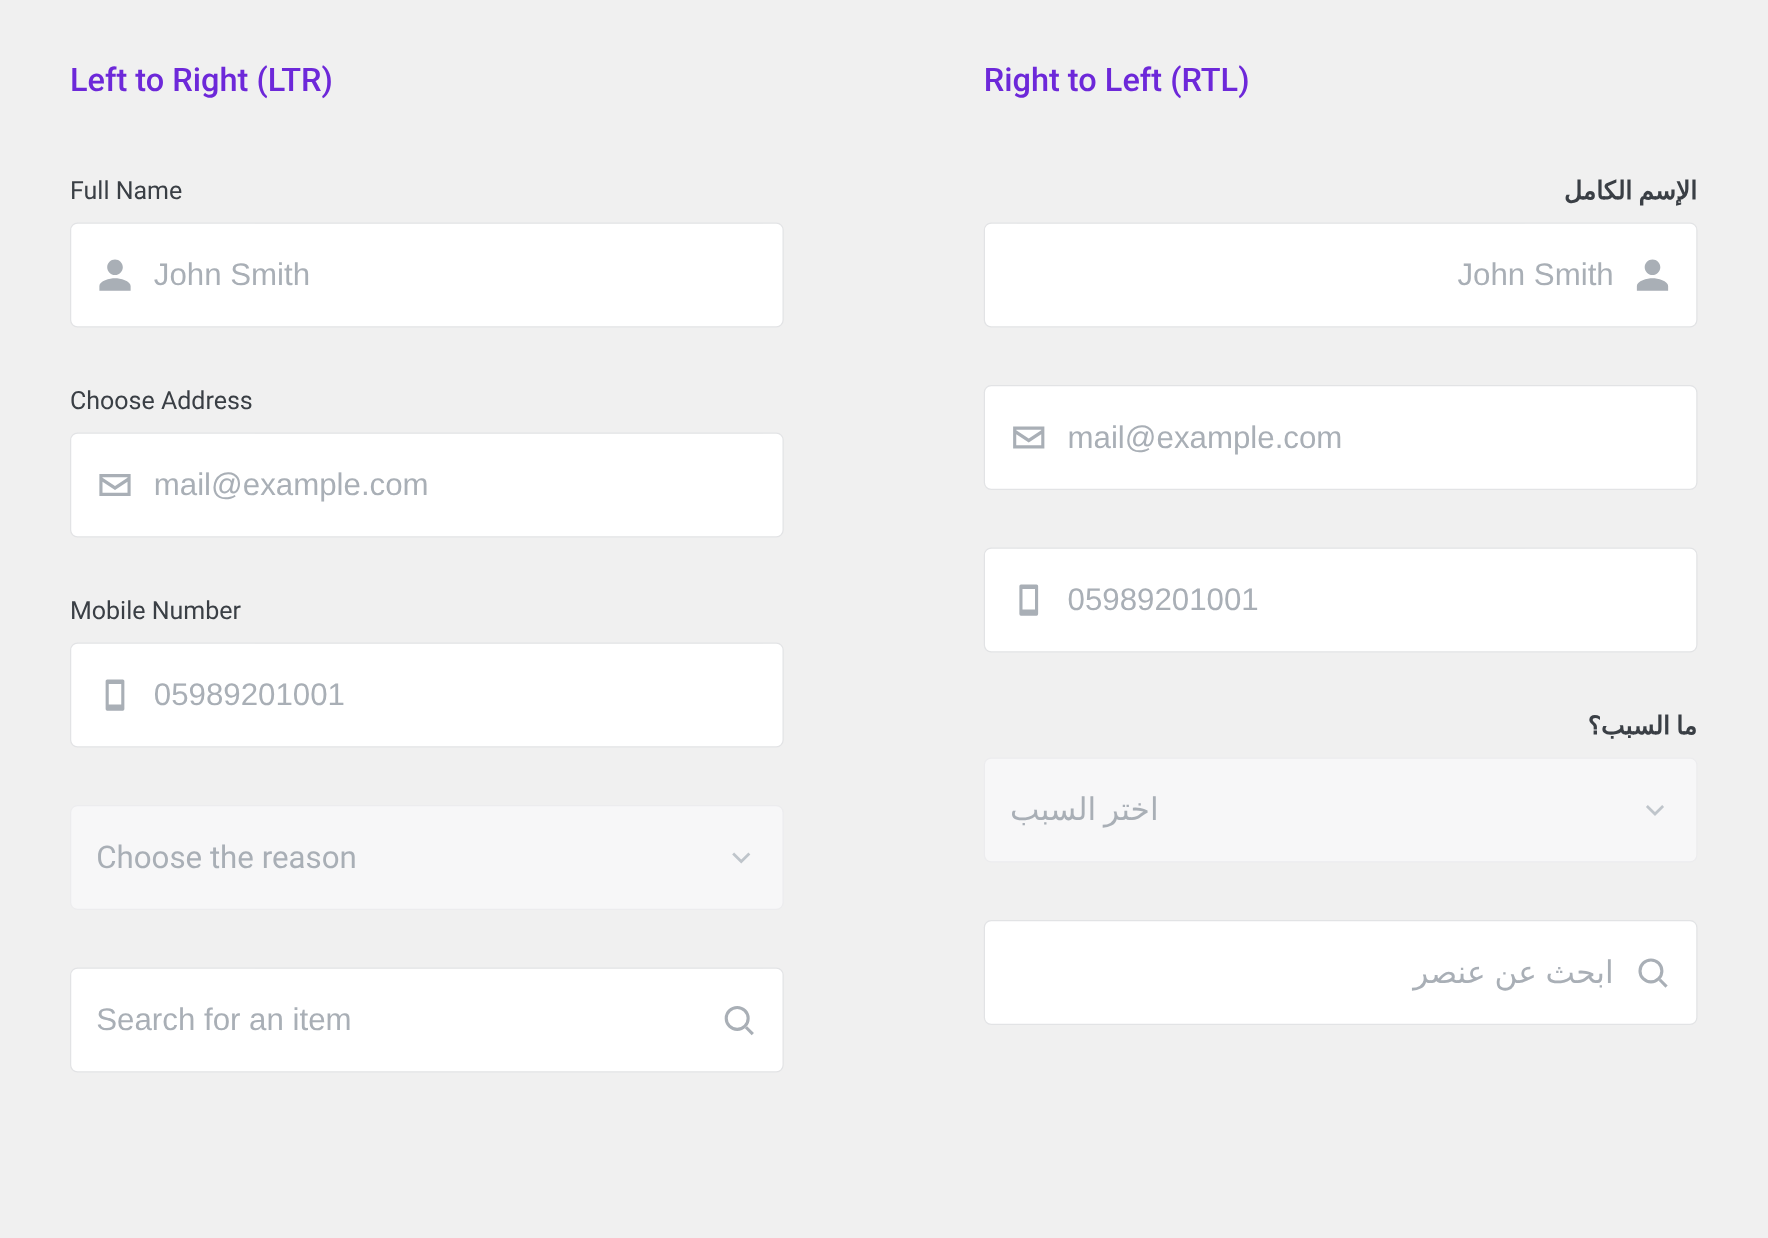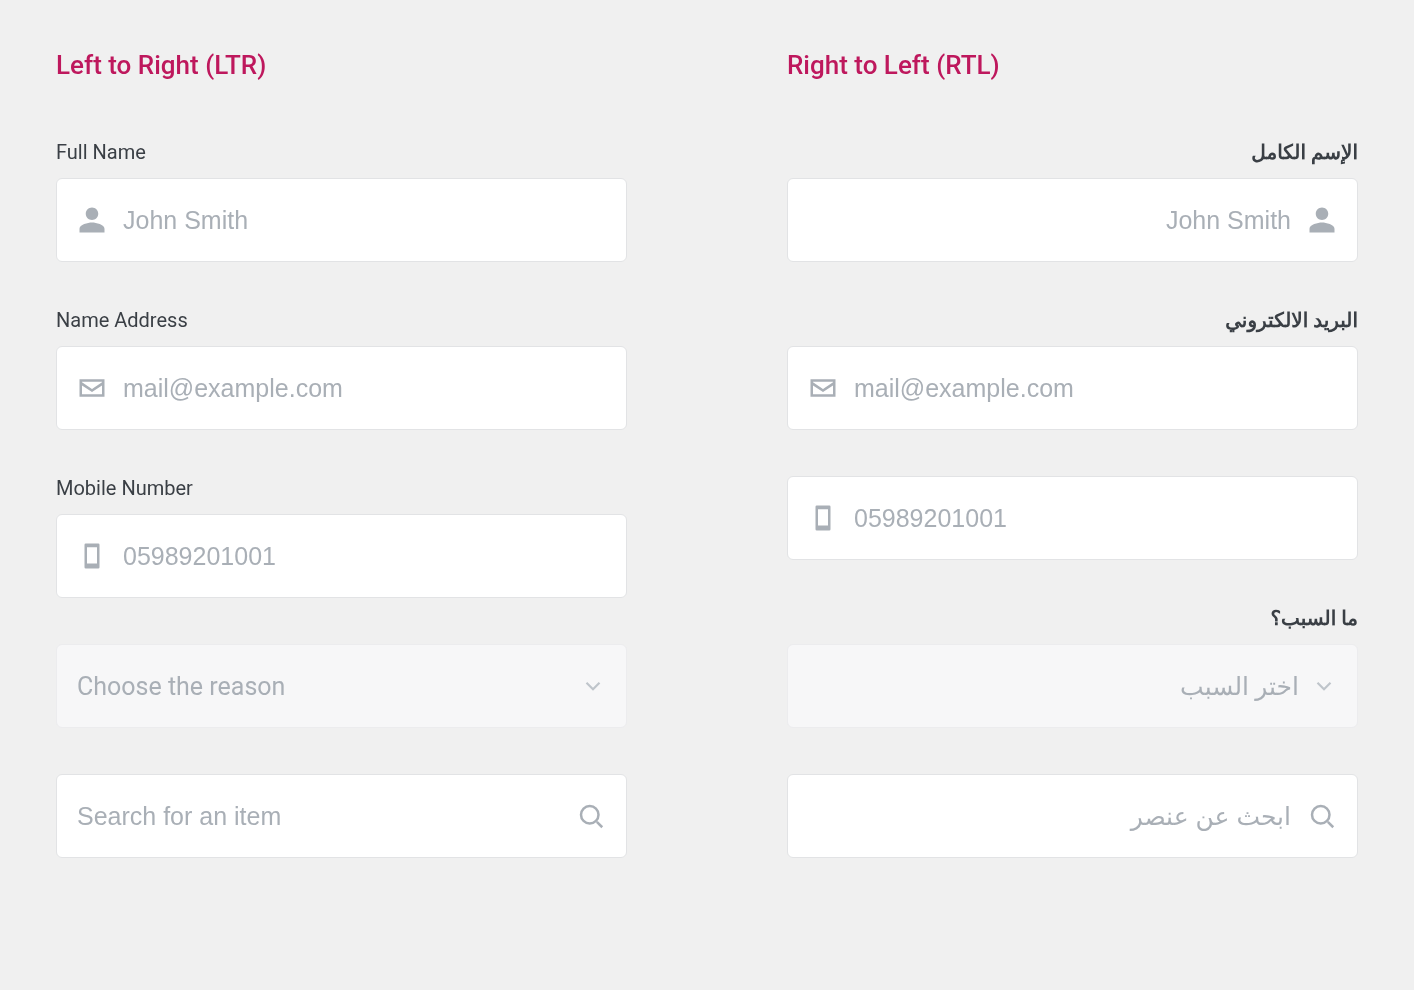--- a/index.html
+++ b/index.html
@@ -15,21 +15,21 @@
     display: flex;
     gap: 160px;
   }
   .col {
     flex: 1;
     min-width: 0;
   }
   .col-title {
     font-size: 26px;
     font-weight: 500;
-    color: #be185d;
+    color: #6d28d9;
     margin-bottom: 60px;
   }
   .field {
     margin-bottom: 46px;
   }
   .field-label {
     display: block;
     font-size: 20px;
     color: #3a3f45;
     margin-bottom: 14px;
@@ -71,21 +71,21 @@
     height: 100%;
   }
   .input::placeholder { color: #a9afb6; }
   .rtl .input { text-align: right; }
   .ltr-force .input { text-align: left; direction: ltr; }
   .select-text {
     flex: 1;
     font-size: 25px;
     color: #a9afb6;
   }
-  .rtl .select-text { text-align: right; }
+  .rtl .select-text { text-align: left; }
   .chevron {
     width: 26px;
     height: 26px;
     color: #bfc5cb;
   }
   .chevron svg { width: 100%; height: 100%; display: block; }
   .rtl .input-wrap.reverse { flex-direction: row-reverse; }
   .search-field { margin-top: 28px; }
 </style>
 </head>
@@ -102,21 +102,21 @@
         <span class="icon">
           <svg viewBox="0 0 24 24" fill="currentColor">
               <path d="M12 12c2.76 0 5-2.24 5-5s-2.24-5-5-5-5 2.24-5 5 2.24 5 5 5zm0 2c-3.33 0-10 1.67-10 5v3h20v-3c0-3.33-6.67-5-10-5z"></path>
             </svg>
         </span>
         <input class="input" type="text" placeholder="John Smith" style="">
       </div>
     </div>
 
     <div class="field">
-      <label class="field-label">Name Address</label>
+      <label class="field-label">Choose Address</label>
       <div class="input-wrap">
         <span class="icon">
           <svg viewBox="0 0 24 24" fill="currentColor">
               <path d="M2 5h20v14H2z" fill="none"></path>
               <path d="M22 5H2v14h20V5zm-2 2v.4l-8 5.3-8-5.3V7h16zm-16 10V9.9l8 5.3 8-5.3V17H4z"></path>
             </svg>
         </span>
         <input class="input" type="text" placeholder="mail@example.com" style="">
       </div>
     </div>
@@ -166,21 +166,20 @@
         <span class="icon">
           <svg viewBox="0 0 24 24" fill="currentColor">
               <path d="M12 12c2.76 0 5-2.24 5-5s-2.24-5-5-5-5 2.24-5 5 2.24 5 5 5zm0 2c-3.33 0-10 1.67-10 5v3h20v-3c0-3.33-6.67-5-10-5z"></path>
             </svg>
         </span>
         <input class="input" type="text" placeholder="John Smith" style="">
       </div>
     </div>
 
     <div class="field">
-      <label class="field-label">البريد الالكتروني</label>
       <div class="input-wrap ltr-force">
         <span class="icon">
           <svg viewBox="0 0 24 24" fill="currentColor">
               <path d="M22 5H2v14h20V5zm-2 2v.4l-8 5.3-8-5.3V7h16zm-16 10V9.9l8 5.3 8-5.3V17H4z"></path>
             </svg>
         </span>
         <input class="input" type="text" placeholder="mail@example.com" style="">
       </div>
     </div>
 

